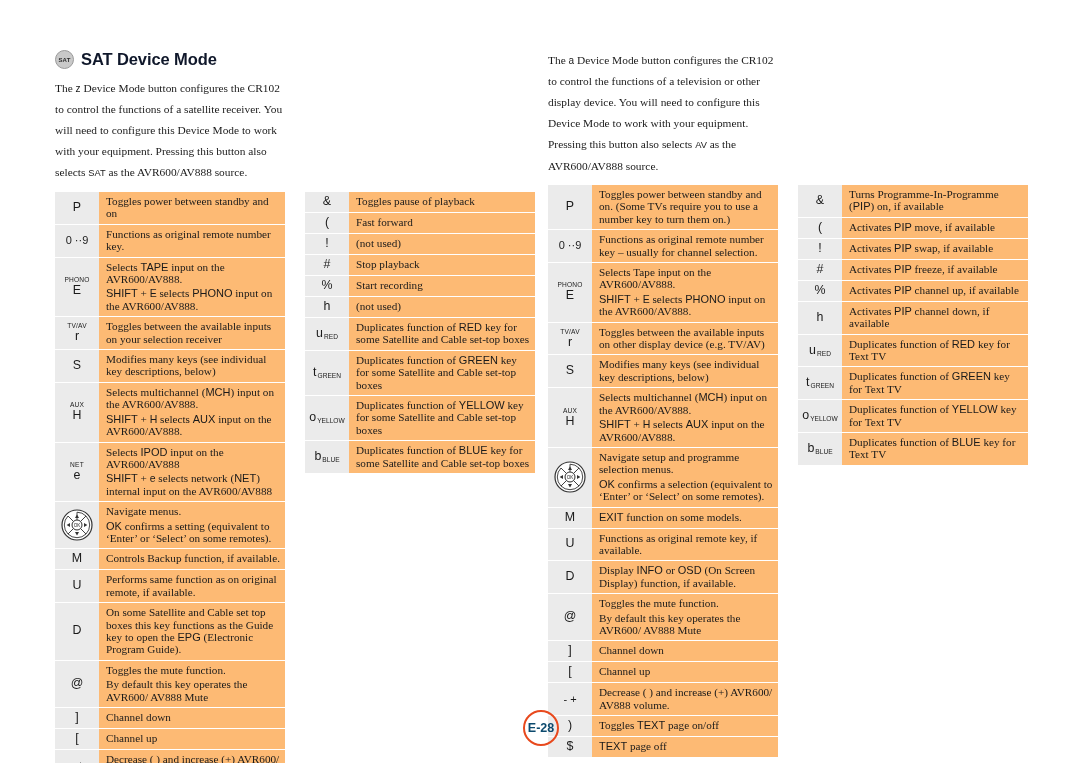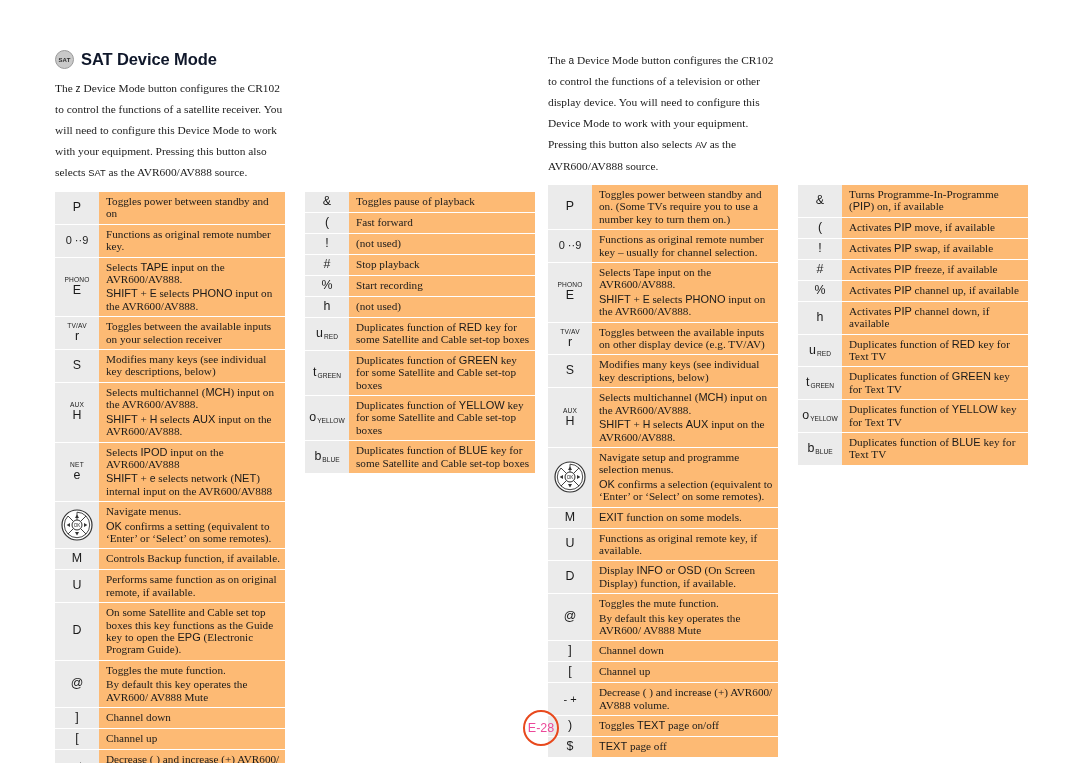--- a/index.html
+++ b/index.html
@@ -125,24 +125,24 @@
 
   
   .navpad { display: block; margin: 0 auto; }
 
   .pagenum {
     position: absolute;
     left: 523px; top: 710px;
     width: 36px; height: 36px;
     border-radius: 50%;
     border: 2.5px solid #e8491d;
-    color: #ec4899;
+    color: #0c4a6e;
     font-family: "Liberation Sans", sans-serif;
     font-size: 12.5px;
-    font-weight: normal;
+    font-weight: bold;
     display: flex; align-items: center; justify-content: center;
   }
 </style>
 </head>
 <body>
 
 <div class="page">
 
   <div class="col-left">
     <div class="sec-head">

